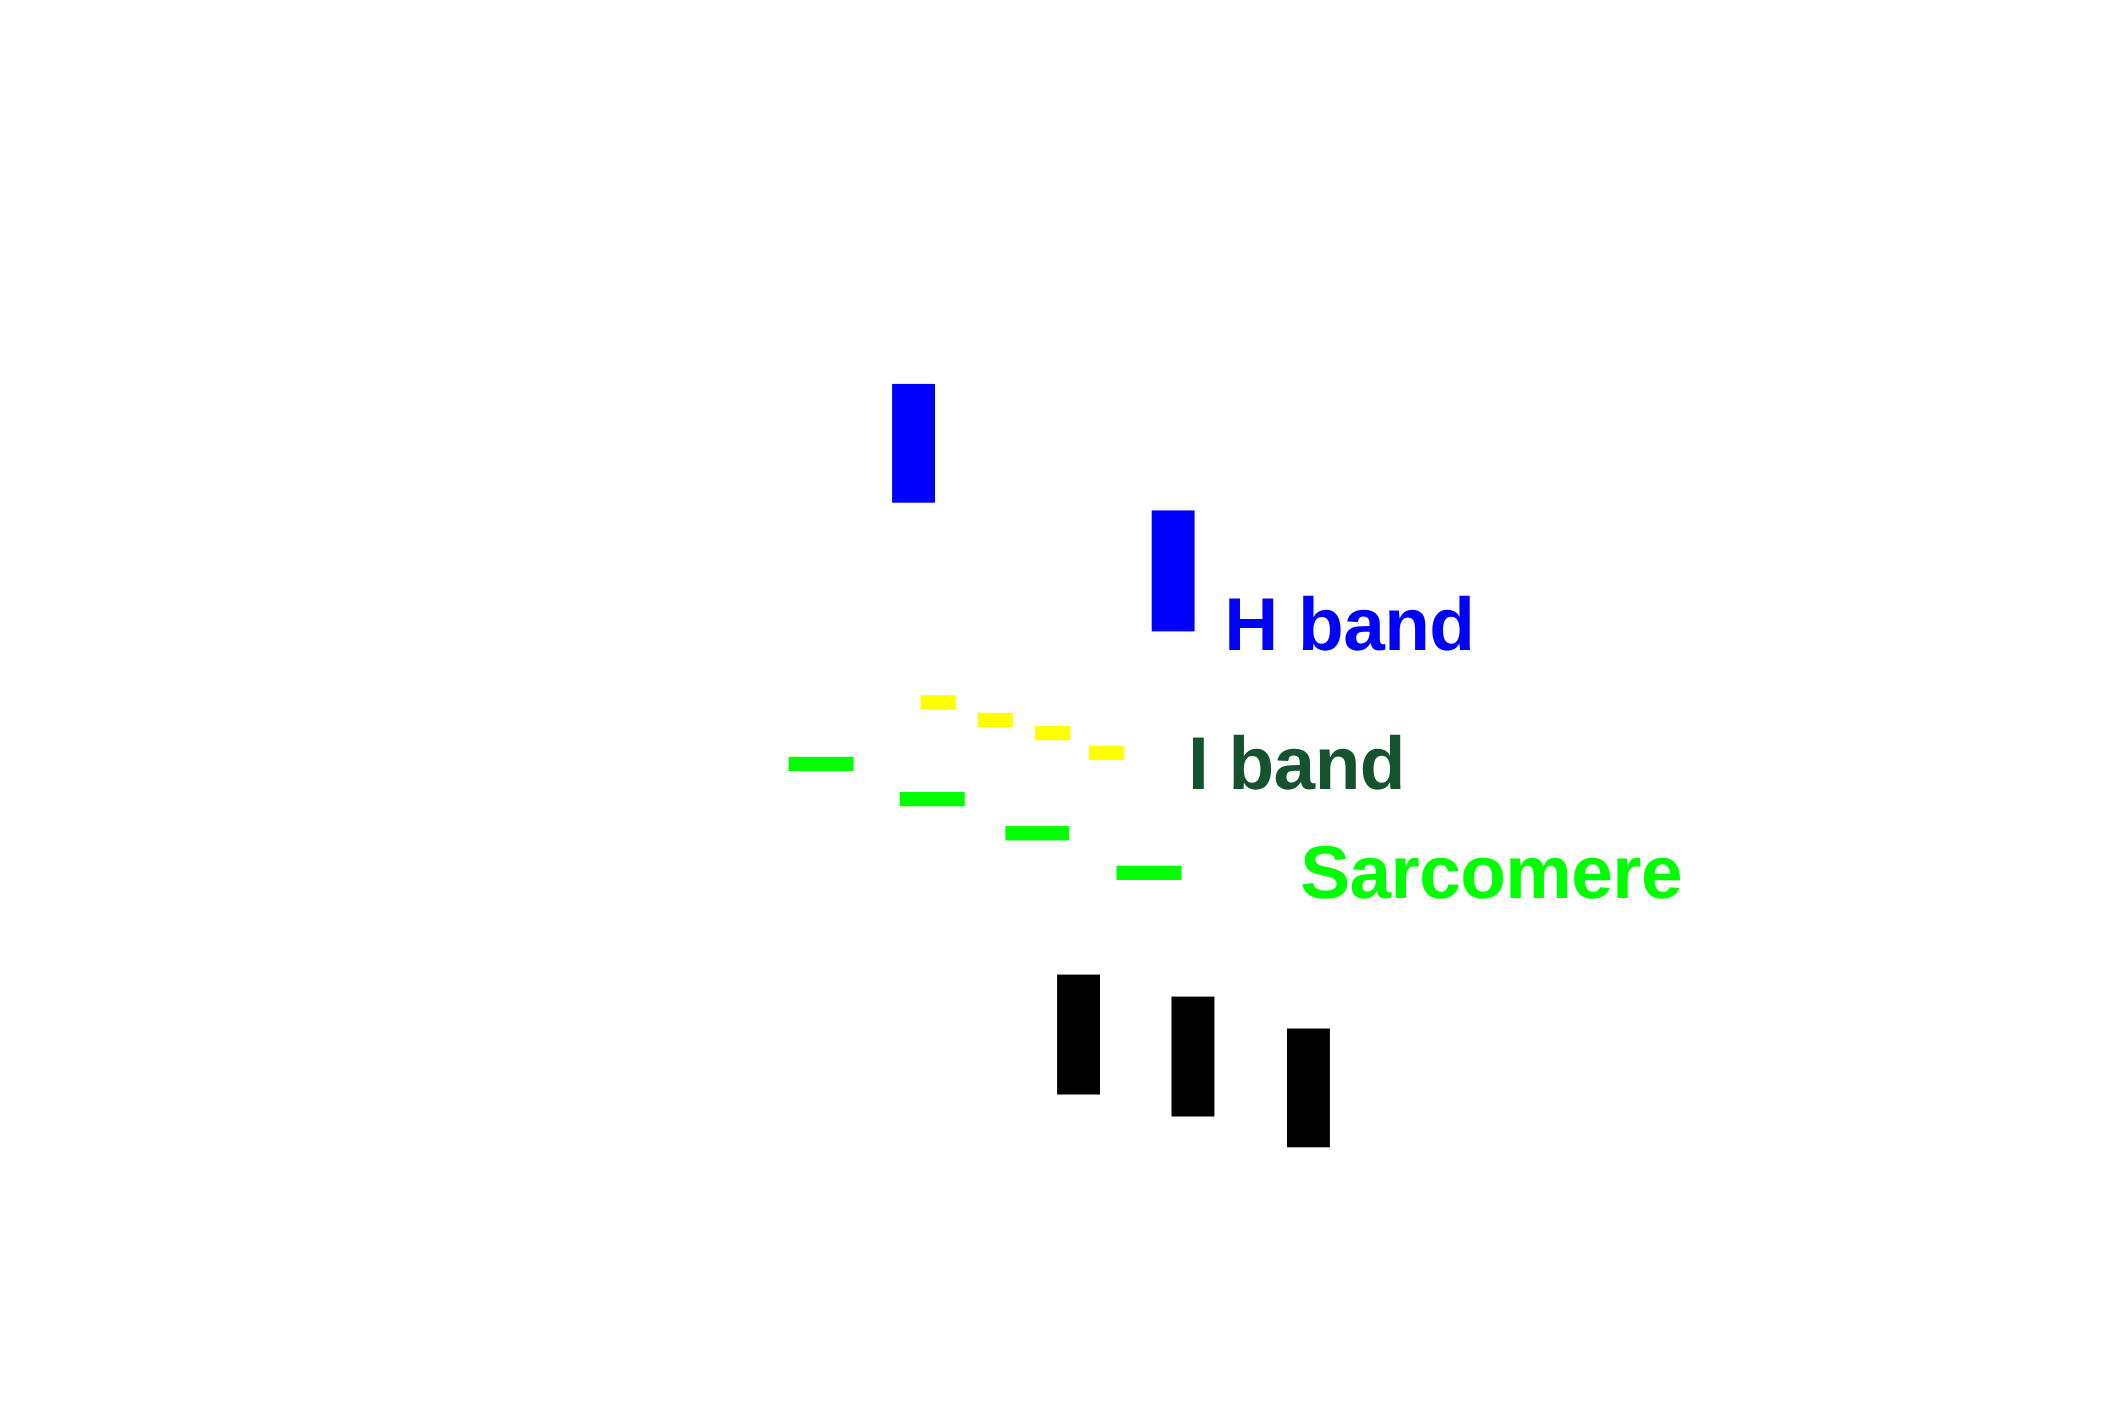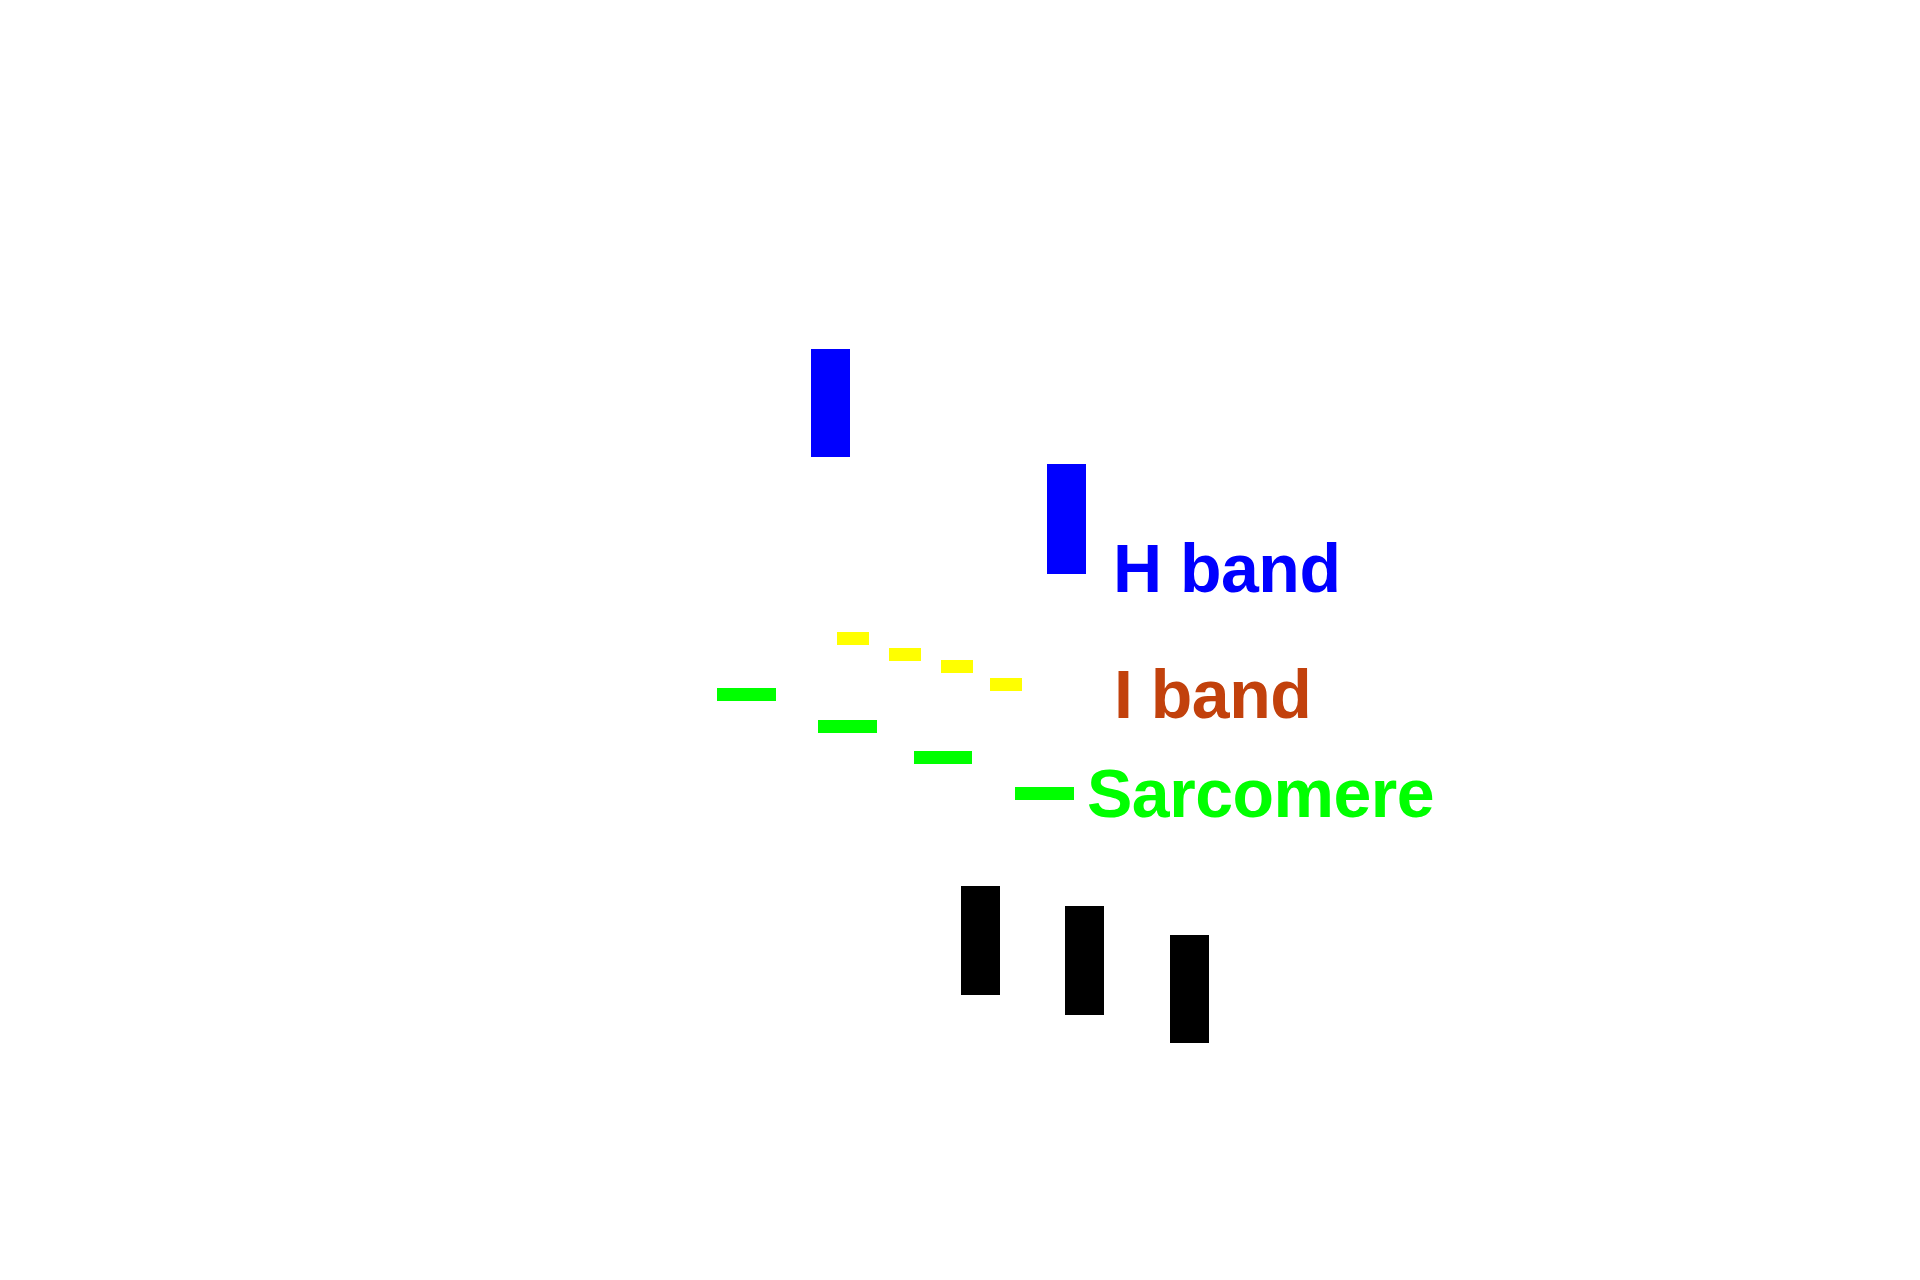--- a/index.html
+++ b/index.html
@@ -58,18 +58,18 @@
   <div class="dash" style="left: 818px; top: 698px; width: 59px; height: 13px; background: rgb(0, 255, 0);"></div>
   <div class="dash" style="left: 914px; top: 729px; width: 58px; height: 13px; background: rgb(0, 255, 0);"></div>
   <div class="dash" style="left: 1015px; top: 765px; width: 59px; height: 13px; background: rgb(0, 255, 0);"></div>
 
   <div class="bar" style="left: 961px; top: 864px; width: 39px; height: 109px; background: rgb(0, 0, 0);"></div>
   <div class="bar" style="left: 1065px; top: 884px; width: 39px; height: 109px; background: rgb(0, 0, 0);"></div>
   <div class="bar" style="left: 1170px; top: 913px; width: 39px; height: 108px; background: rgb(0, 0, 0);"></div>
 
   <div class="label label-h-band" style="left: 1113px; top: 512px; color: rgb(0, 0, 255);">H band</div>
 
-  <div class="label label-i-band" style="left: 1114px; top: 638px; color: #c2410c;">I band</div>
+  <div class="label label-i-band" style="left: 1080px; top: 638px; color: #14532d;">I band</div>
 
-  <div class="label label-sarcomere" style="left: 1087px; top: 737px; color: rgb(0, 255, 0);">Sarcomere</div>
+  <div class="label label-sarcomere" style="left: 1182px; top: 737px; color: rgb(0, 255, 0);">Sarcomere</div>
 
 
 </div>
 
 </body></html>

